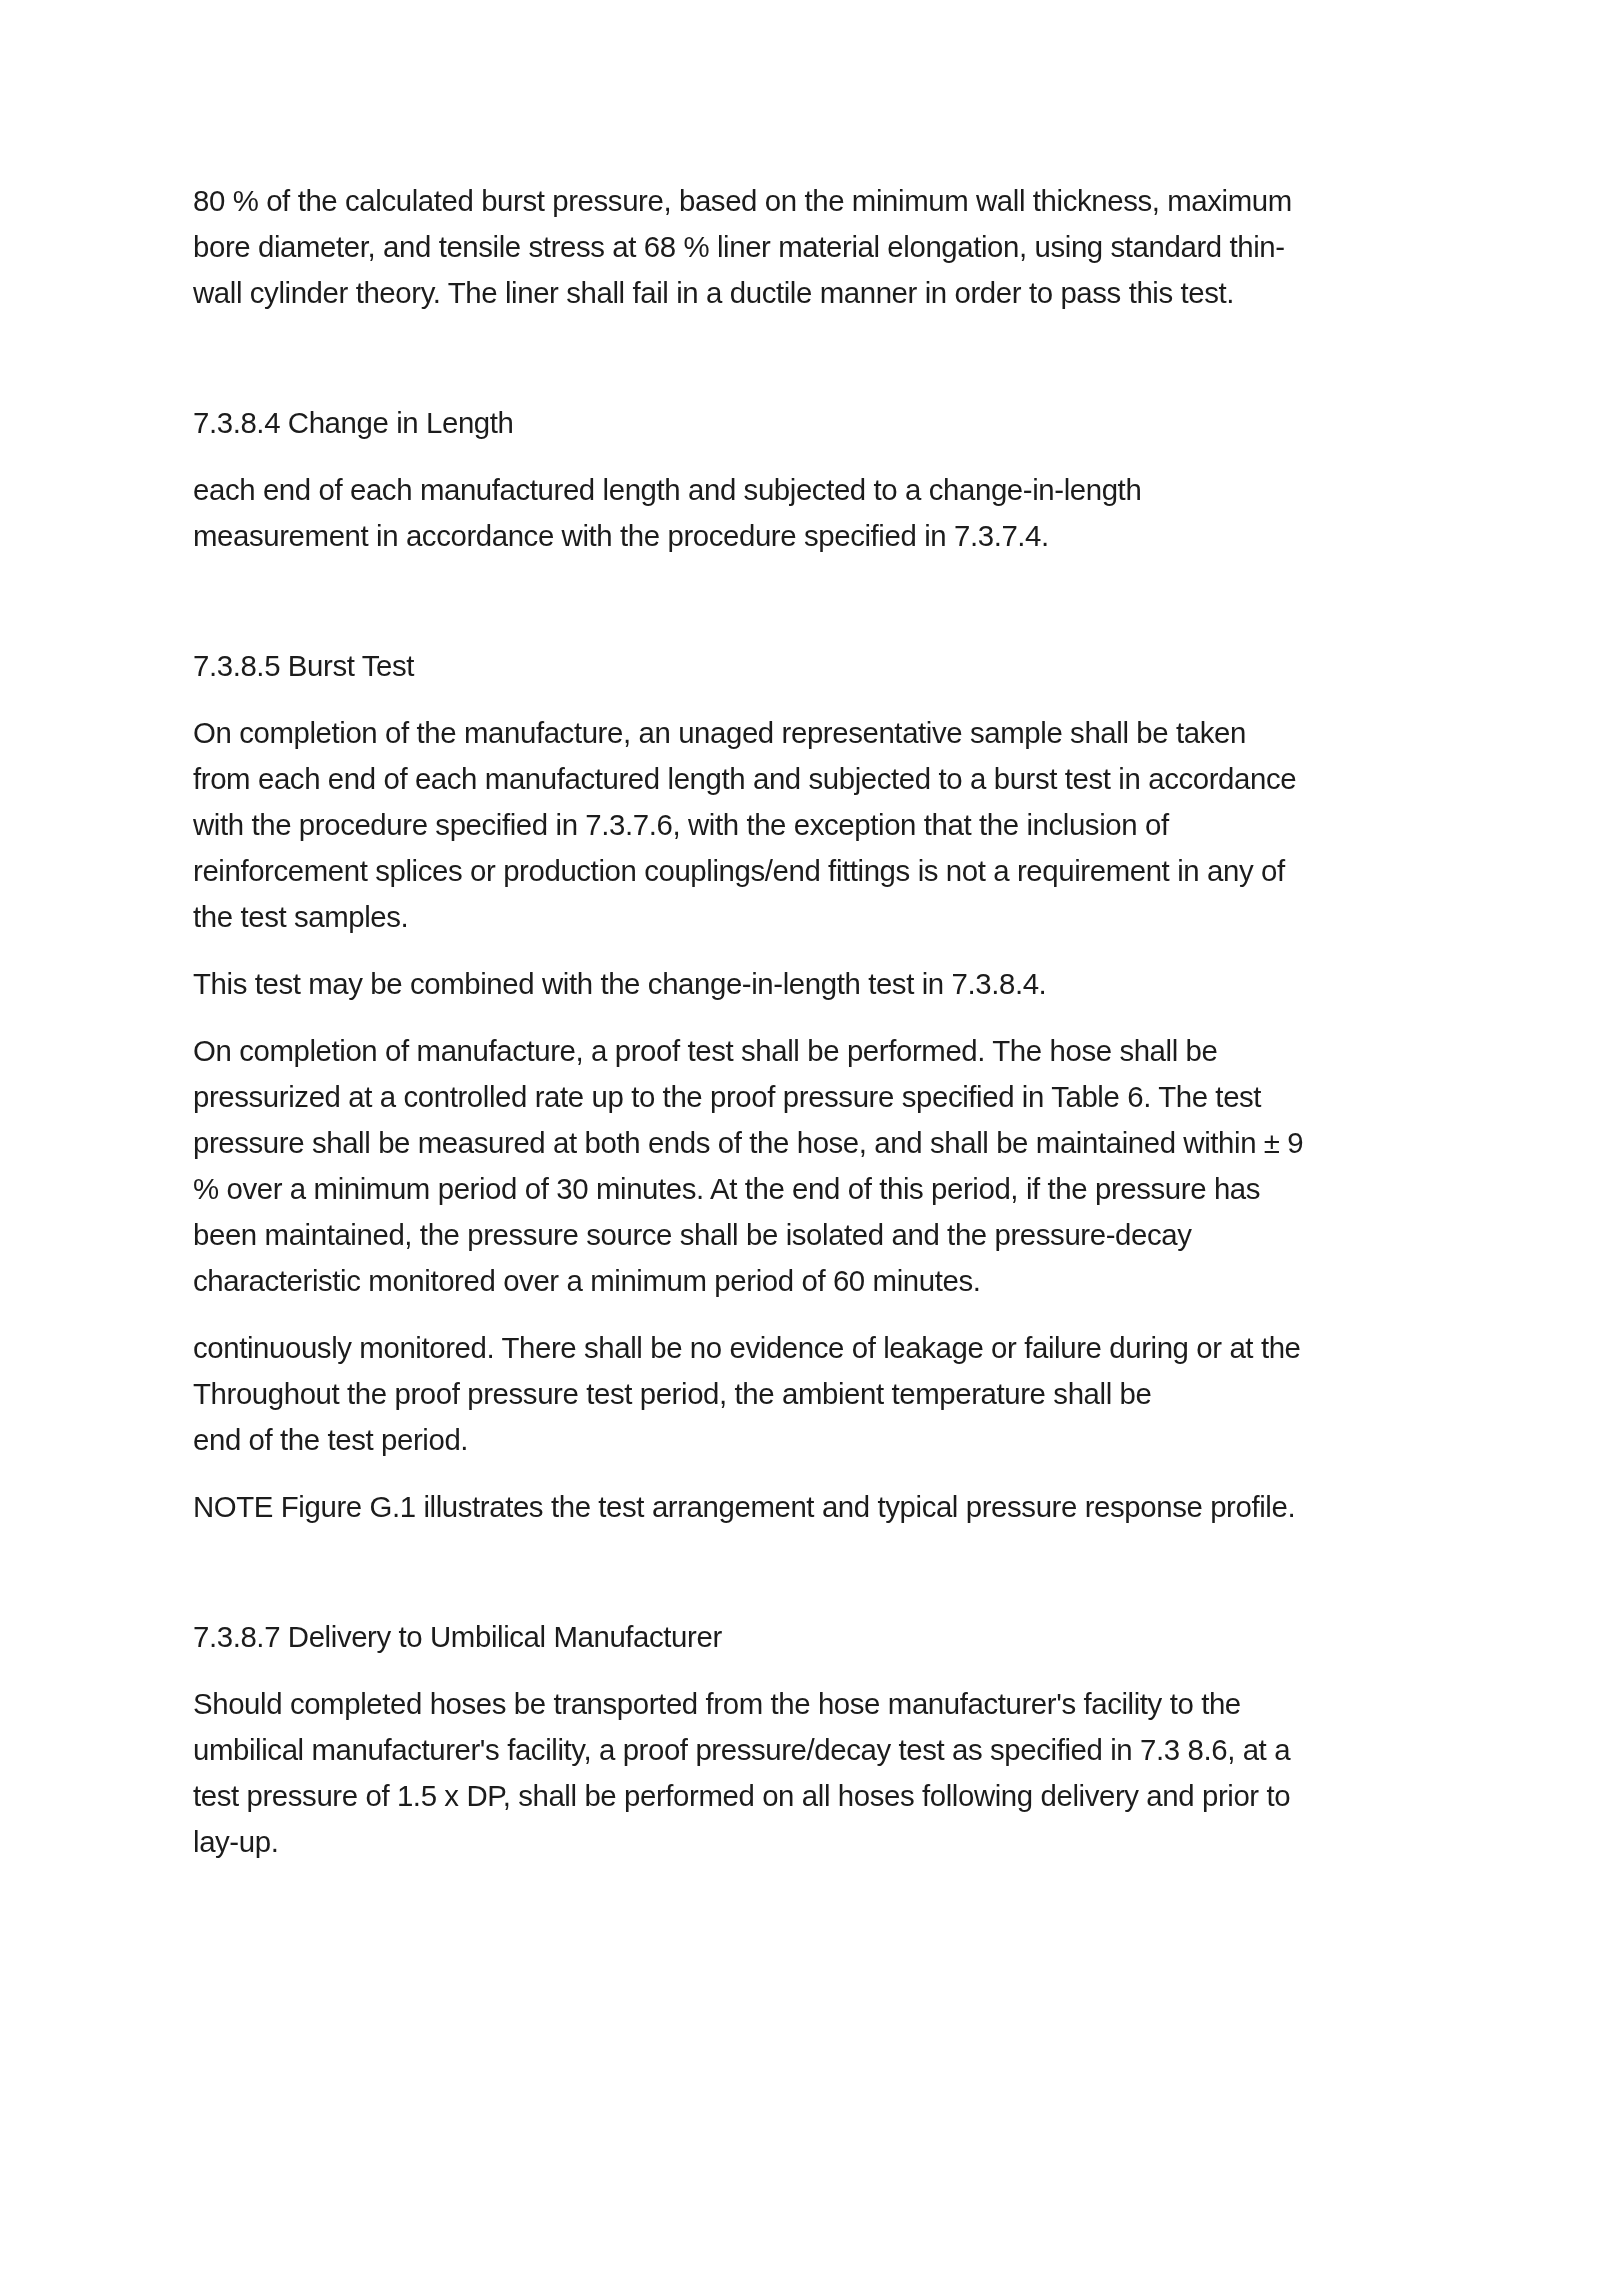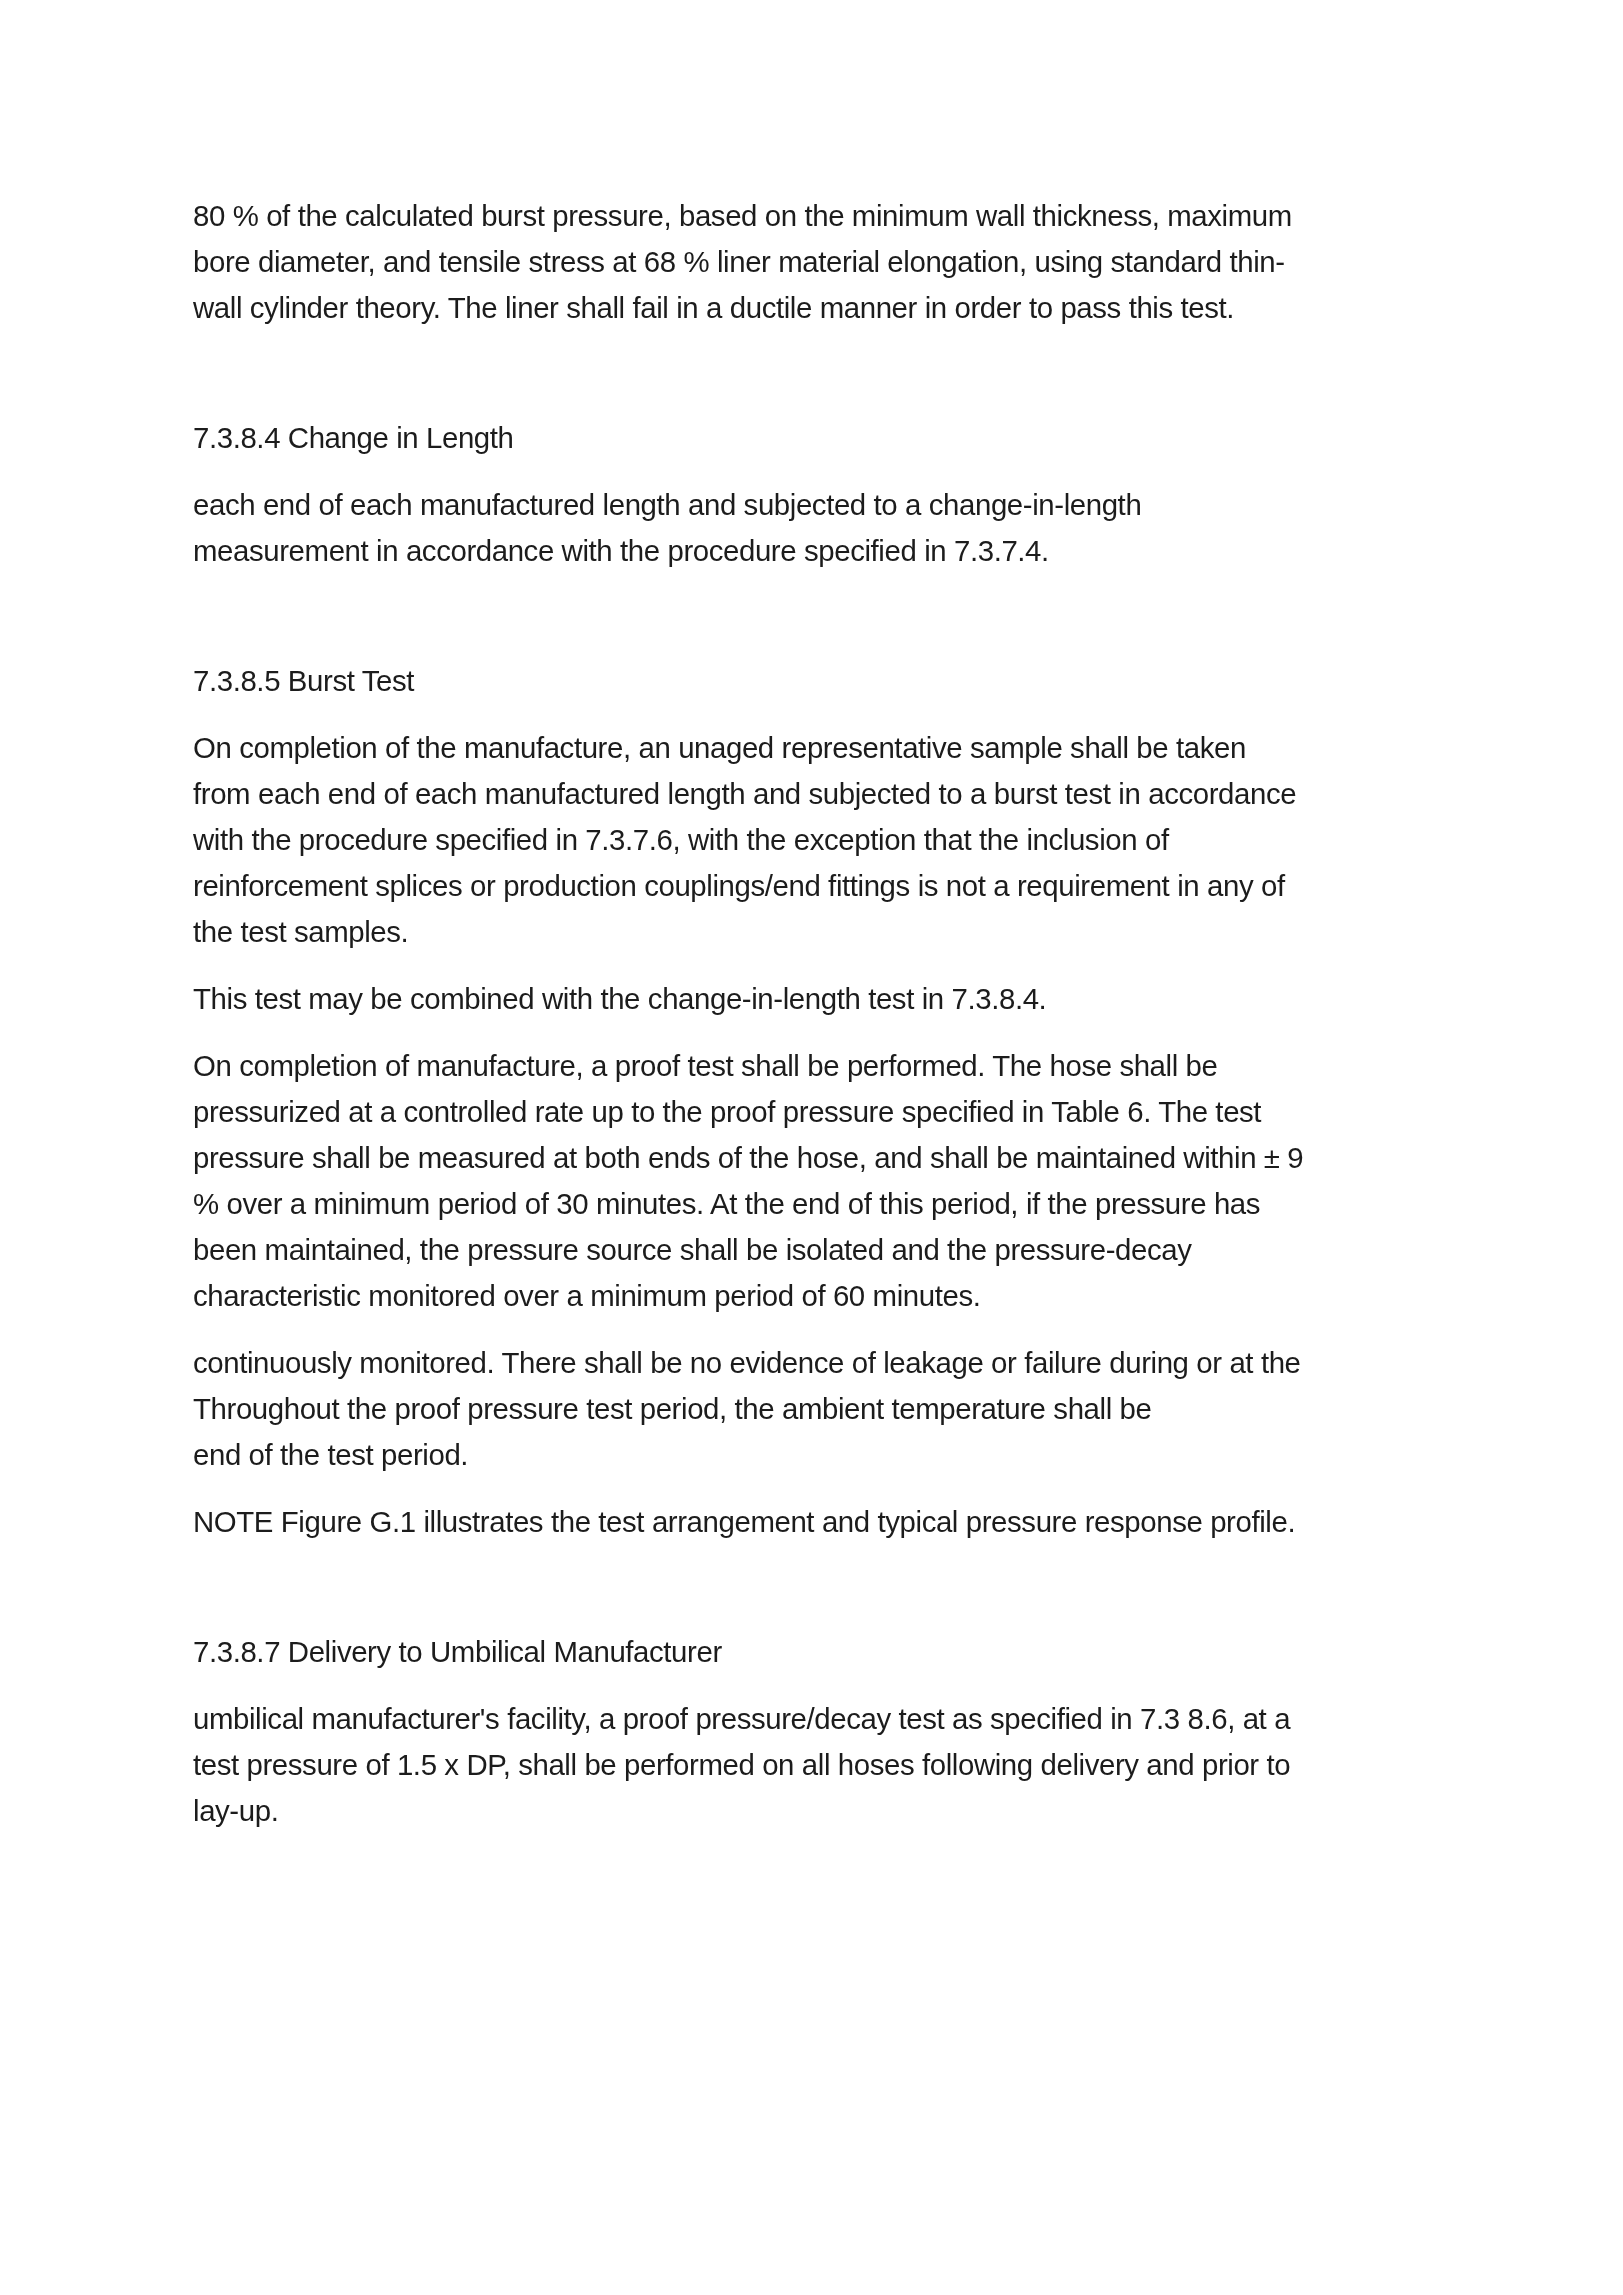--- a/index.html
+++ b/index.html
@@ -12,21 +12,21 @@
     width: 1623px;
     height: 2295px;
     background: #ffffff;
     overflow: hidden;
     font-family: "Liberation Sans", "DejaVu Sans", sans-serif;
     color: #1c1c1c;
   }
   .content {
     position: absolute;
     left: 193px;
-    top: 193px;
+    top: 178px;
     width: 1237px;
   }
   .para, .heading {
     font-size: 29.4px;
     line-height: 46px;
     font-weight: 400;
     letter-spacing: -0.4px;
     margin: 0 0 21px 0;
   }
   .heading {
@@ -92,20 +92,21 @@
 
     <p class="para">
       <span class="line">NOTE Figure G.1 illustrates the test arrangement and typical pressure response profile.</span>
     </p>
 
     <h3 class="heading">
       <span class="line">7.3.8.7 Delivery to Umbilical Manufacturer</span>
     </h3>
 
     <p class="para">
+      <span class="line">Should completed hoses be transported from the hose manufacturer's facility to the</span>
       <span class="line">umbilical manufacturer's facility, a proof pressure/decay test as specified in 7.3 8.6, at a</span>
       <span class="line">test pressure of 1.5 x DP, shall be performed on all hoses following delivery and prior to</span>
       <span class="line">lay-up.</span>
     </p>
 
   </main>
 </div>
 
 
 </body></html>

